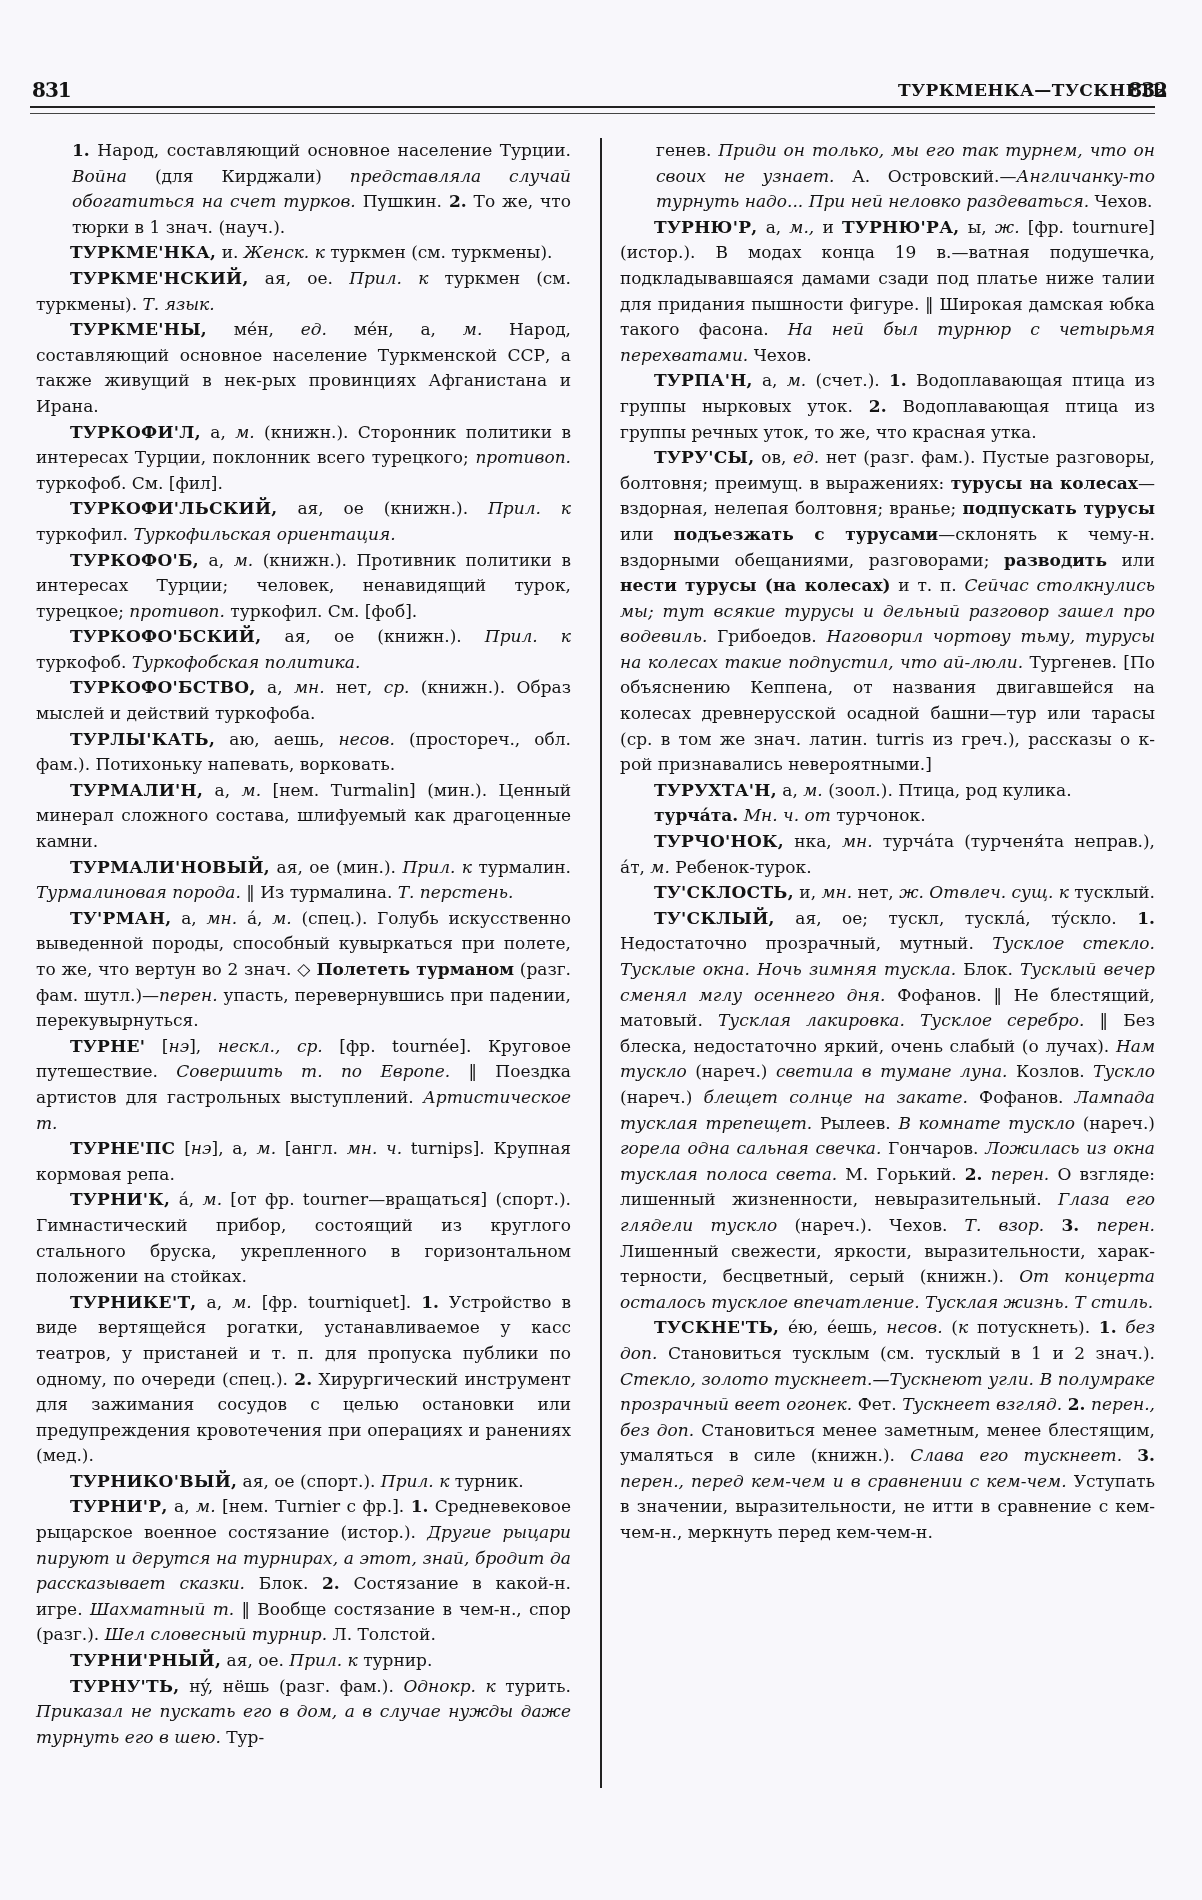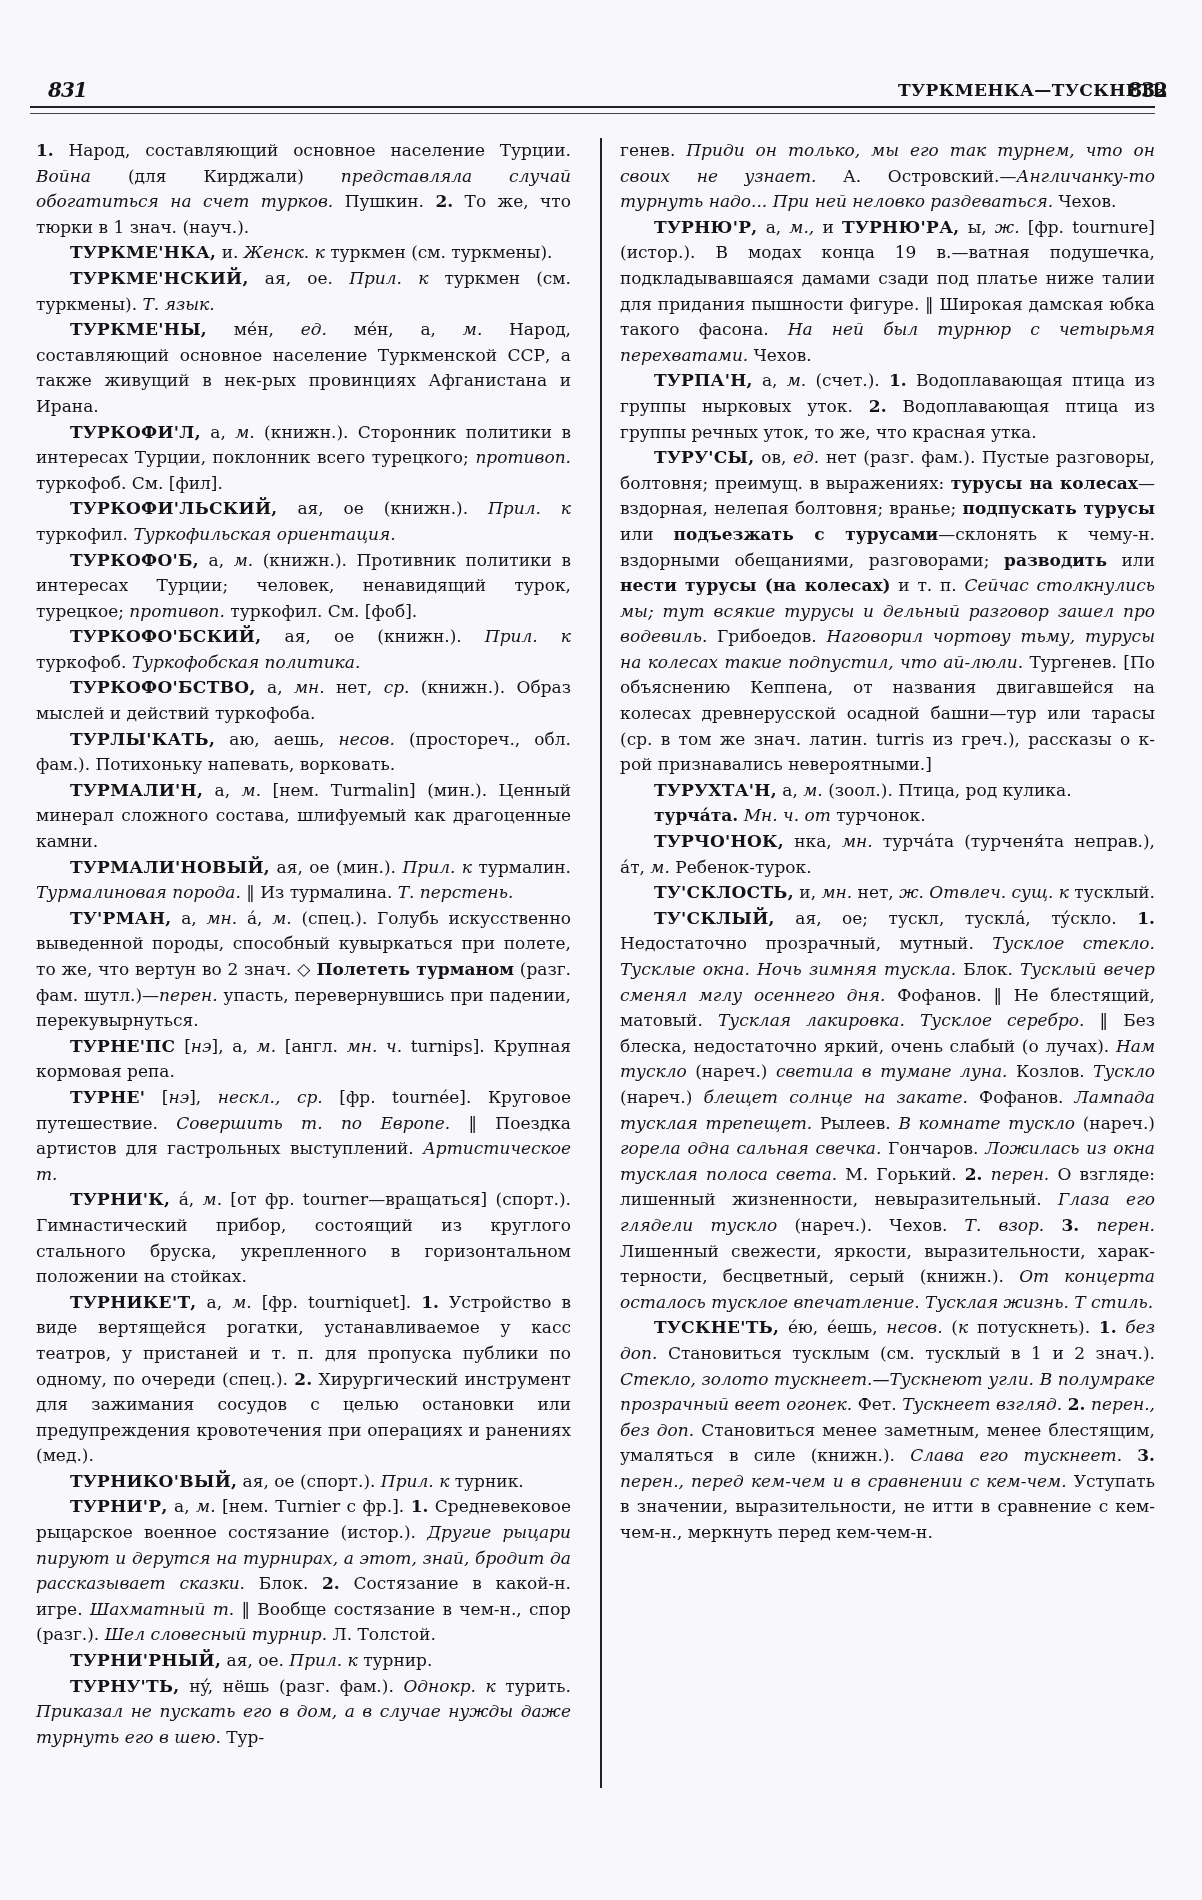--- a/index.html
+++ b/index.html
@@ -1,32 +1,32 @@
 <!DOCTYPE html>
 <html><head>
 <meta charset="utf-8">
 <style>
   html, body { margin: 0; padding: 0; background: #f8f7fb; }
   body { width: 1202px; height: 1900px; position: relative; overflow: hidden;
          font-family: "DejaVu Serif", "Liberation Serif", serif; color: #141414; }
   .header { position: absolute; left: 32px; top: 78px; width: 1135px; height: 30px; }
   .pnum { position: absolute; top: 0; font-weight: bold; font-size: 20px; letter-spacing: -1px; }
-  .pnum.left { left: 16px; font-style: italic; }
+  .pnum.left { left: 0; }
   .pnum.right { right: 0; }
   .htitle { position: absolute; left: 0; right: 0; text-align: right; top: 2px;
             font-weight: bold; font-size: 17px; letter-spacing: 0.5px; }
   .rule { position: absolute; left: 30px; width: 1125px; top: 106px; height: 5px;
           border-top: 2px solid #222; border-bottom: 1px solid #444; }
   .col { position: absolute; top: 138px; width: 535px; font-size: 17px; line-height: 25.6px;
          text-align: justify; hyphens: manual; }
   .col.left { left: 36px; }
   .col.right { left: 620px; }
   .divider { position: absolute; left: 600px; top: 138px; width: 2px; height: 1650px; background: #222; }
   .entry { margin: 0; text-indent: 34px; }
-  .entry.cont { text-indent: 0; }
+  .entry.cont { text-indent: 0; margin-left: 36px; }
   .hw { font-weight: bold; letter-spacing: 0.3px; }
   .it { font-style: italic; }
   .bd { font-weight: bold; }
 </style>
 </head>
 <body>
 
 <div class="header">
   <span class="pnum left">831</span>
   <span class="htitle">ТУРКМЕНКА—ТУСКНЕТЬ</span>
@@ -41,22 +41,22 @@
     <p class="entry"><span class="hw">ТУРКМЕ'НЫ,</span><span> мéн, </span><span class="it">ед.</span><span> мéн, а, </span><span class="it">м.</span><span> Народ, составляющий основное население Туркмен­ской ССР, а также живущий в нек-рых про­винциях Афганистана и Ирана.</span></p>
     <p class="entry"><span class="hw">ТУРКОФИ'Л,</span><span> а, </span><span class="it">м.</span><span> (книжн.). Сторонник политики в интересах Турции, поклонник все­го турецкого; </span><span class="it">противоп.</span><span> туркофоб. См. [фил].</span></p>
     <p class="entry"><span class="hw">ТУРКОФИ'ЛЬСКИЙ,</span><span> ая, ое (книжн.). </span><span class="it">Прил. к</span><span> туркофил. </span><span class="it">Туркофильская ориента­ция.</span></p>
     <p class="entry"><span class="hw">ТУРКОФО'Б,</span><span> а, </span><span class="it">м.</span><span> (книжн.). Противник политики в интересах Турции; человек, не­навидящий турок, турецкое; </span><span class="it">противоп.</span><span> тур­кофил. См. [фоб].</span></p>
     <p class="entry"><span class="hw">ТУРКОФО'БСКИЙ,</span><span> ая, ое (книжн.). </span><span class="it">Прил. к</span><span> туркофоб. </span><span class="it">Туркофобская политика.</span></p>
     <p class="entry"><span class="hw">ТУРКОФО'БСТВО,</span><span> а, </span><span class="it">мн.</span><span> нет, </span><span class="it">ср.</span><span> (книжн.). Образ мыслей и действий туркофоба.</span></p>
     <p class="entry"><span class="hw">ТУРЛЫ'КАТЬ,</span><span> аю, аешь, </span><span class="it">несов.</span><span> (простореч., обл. фам.). Потихоньку напевать, ворковать.</span></p>
     <p class="entry"><span class="hw">ТУРМАЛИ'Н,</span><span> а, </span><span class="it">м.</span><span> [нем. Turmalin] (мин.). Ценный минерал сложного состава, шлифуе­мый как драгоценные камни.</span></p>
     <p class="entry"><span class="hw">ТУРМАЛИ'НОВЫЙ,</span><span> ая, ое (мин.). </span><span class="it">Прил. к</span><span> турмалин. </span><span class="it">Турмалиновая порода.</span><span> ‖ Из тур­малина. </span><span class="it">Т. перстень.</span></p>
     <p class="entry"><span class="hw">ТУ'РМАН,</span><span> а, </span><span class="it">мн.</span><span> á, </span><span class="it">м.</span><span> (спец.). Голубь искусственно выведенной породы, способ­ный кувыркаться при полете, то же, что вертун во 2 знач. ◇ </span><span class="bd">Полететь турманом</span><span> (разг. фам. шутл.)—</span><span class="it">перен.</span><span> упасть, перевернувшись при падении, перекувырнуться.</span></p>
+    <p class="entry"><span class="hw">ТУРНЕ'</span><span> [</span><span class="it">нэ</span><span>], </span><span class="it">нескл., ср.</span><span> [фр. tournée]. Круговое путешествие. </span><span class="it">Совершить т. по Европе.</span><span> ‖ Поездка артистов для гастрольных выступлений. </span><span class="it">Артистическое т.</span></p>
     <p class="entry"><span class="hw">ТУРНЕ'ПС</span><span> [</span><span class="it">нэ</span><span>], а, </span><span class="it">м.</span><span> [англ. </span><span class="it">мн. ч.</span><span> tur­nips]. Крупная кормовая репа.</span></p>
-    <p class="entry"><span class="hw">ТУРНЕ'</span><span> [</span><span class="it">нэ</span><span>], </span><span class="it">нескл., ср.</span><span> [фр. tournée]. Круговое путешествие. </span><span class="it">Совершить т. по Европе.</span><span> ‖ Поездка артистов для гастрольных выступлений. </span><span class="it">Артистическое т.</span></p>
     <p class="entry"><span class="hw">ТУРНИ'К,</span><span> á, </span><span class="it">м.</span><span> [от фр. tourner—вращаться] (спорт.). Гимнастический прибор, состоящий из круглого стального бруска, укрепленного в горизонтальном положении на стойках.</span></p>
     <p class="entry"><span class="hw">ТУРНИКЕ'Т,</span><span> а, </span><span class="it">м.</span><span> [фр. tourniquet]. </span><span class="bd">1.</span><span> Уст­ройство в виде вертящейся рогатки, устана­вливаемое у касс театров, у пристаней и т. п. для пропуска публики по одному, по оче­реди (спец.). </span><span class="bd">2.</span><span> Хирургический инструмент для зажимания сосудов с целью остановки или предупреждения кровотечения при опера­циях и ранениях (мед.).</span></p>
     <p class="entry"><span class="hw">ТУРНИКО'ВЫЙ,</span><span> ая, ое (спорт.). </span><span class="it">Прил. к</span><span> турник.</span></p>
     <p class="entry"><span class="hw">ТУРНИ'Р,</span><span> а, </span><span class="it">м.</span><span> [нем. Turnier с фр.]. </span><span class="bd">1.</span><span> Средневековое рыцарское военное состя­зание (истор.). </span><span class="it">Другие рыцари пируют и де­рутся на турнирах, а этот, знай, бродит да рассказывает сказки.</span><span> Блок. </span><span class="bd">2.</span><span> Состязание в какой-н. игре. </span><span class="it">Шахматный т.</span><span> ‖ Вообще состязание в чем-н., спор (разг.). </span><span class="it">Шел сло­весный турнир.</span><span> Л. Толстой.</span></p>
     <p class="entry"><span class="hw">ТУРНИ'РНЫЙ,</span><span> ая, ое. </span><span class="it">Прил. к</span><span> турнир.</span></p>
     <p class="entry"><span class="hw">ТУРНУ'ТЬ,</span><span> нý, нёшь (разг. фам.). </span><span class="it">Однокр. к</span><span> турить. </span><span class="it">Приказал не пускать его в дом, а в случае нужды даже турнуть его в шею.</span><span> Тур-</span></p>
   </div>
 <div class="divider"></div>
 <div class="col right" id="col-right">
     <p class="entry cont"><span>генев. </span><span class="it">Приди он только, мы его так турнем, что он своих не узнает.</span><span> А. Островский.—</span><span class="it">Ан­гличанку-то турнуть надо... При ней неловко раздеваться.</span><span> Чехов.</span></p>

